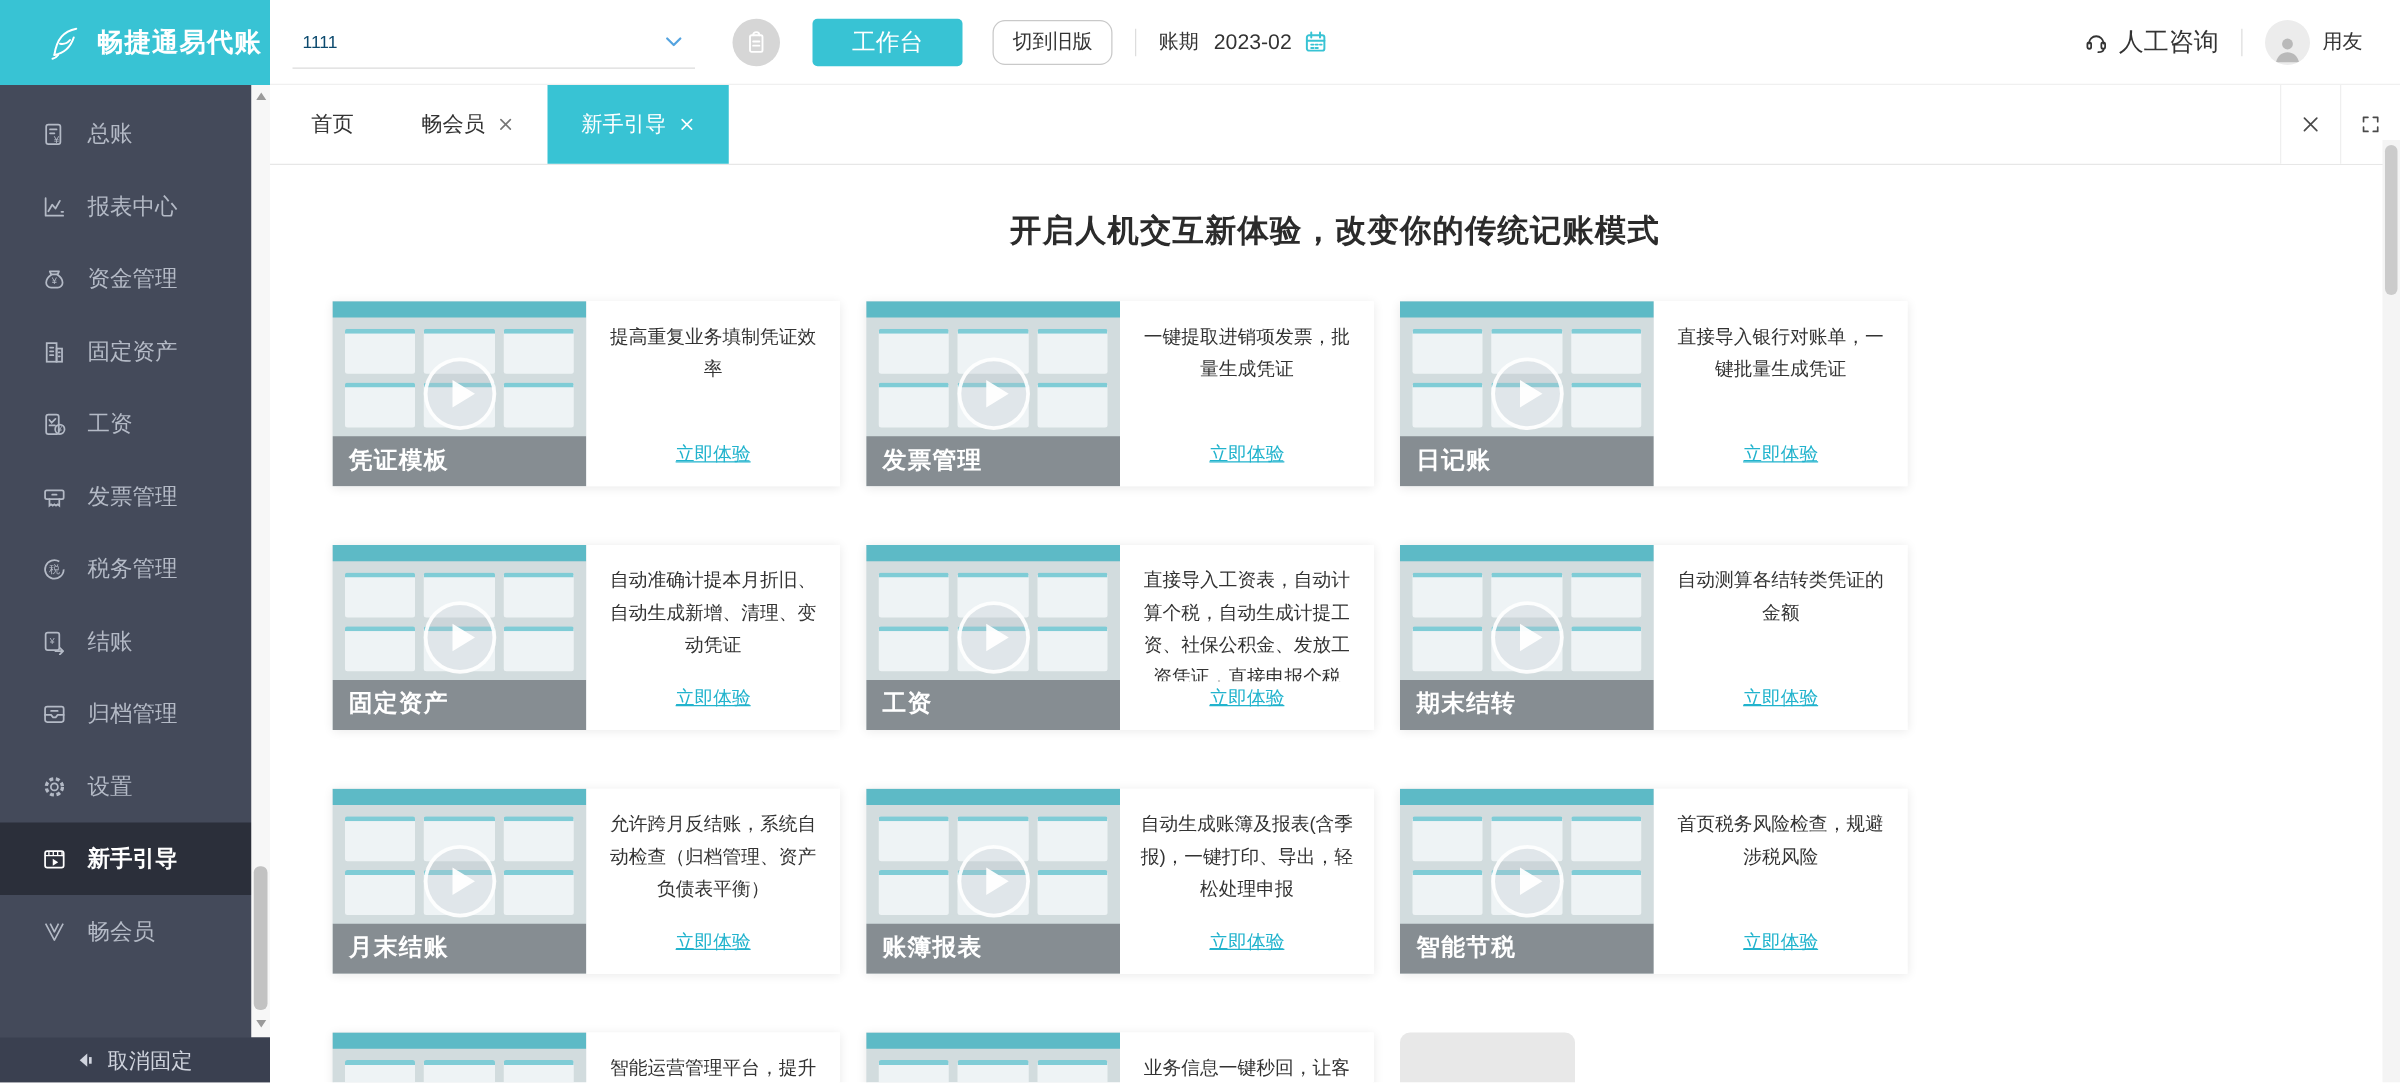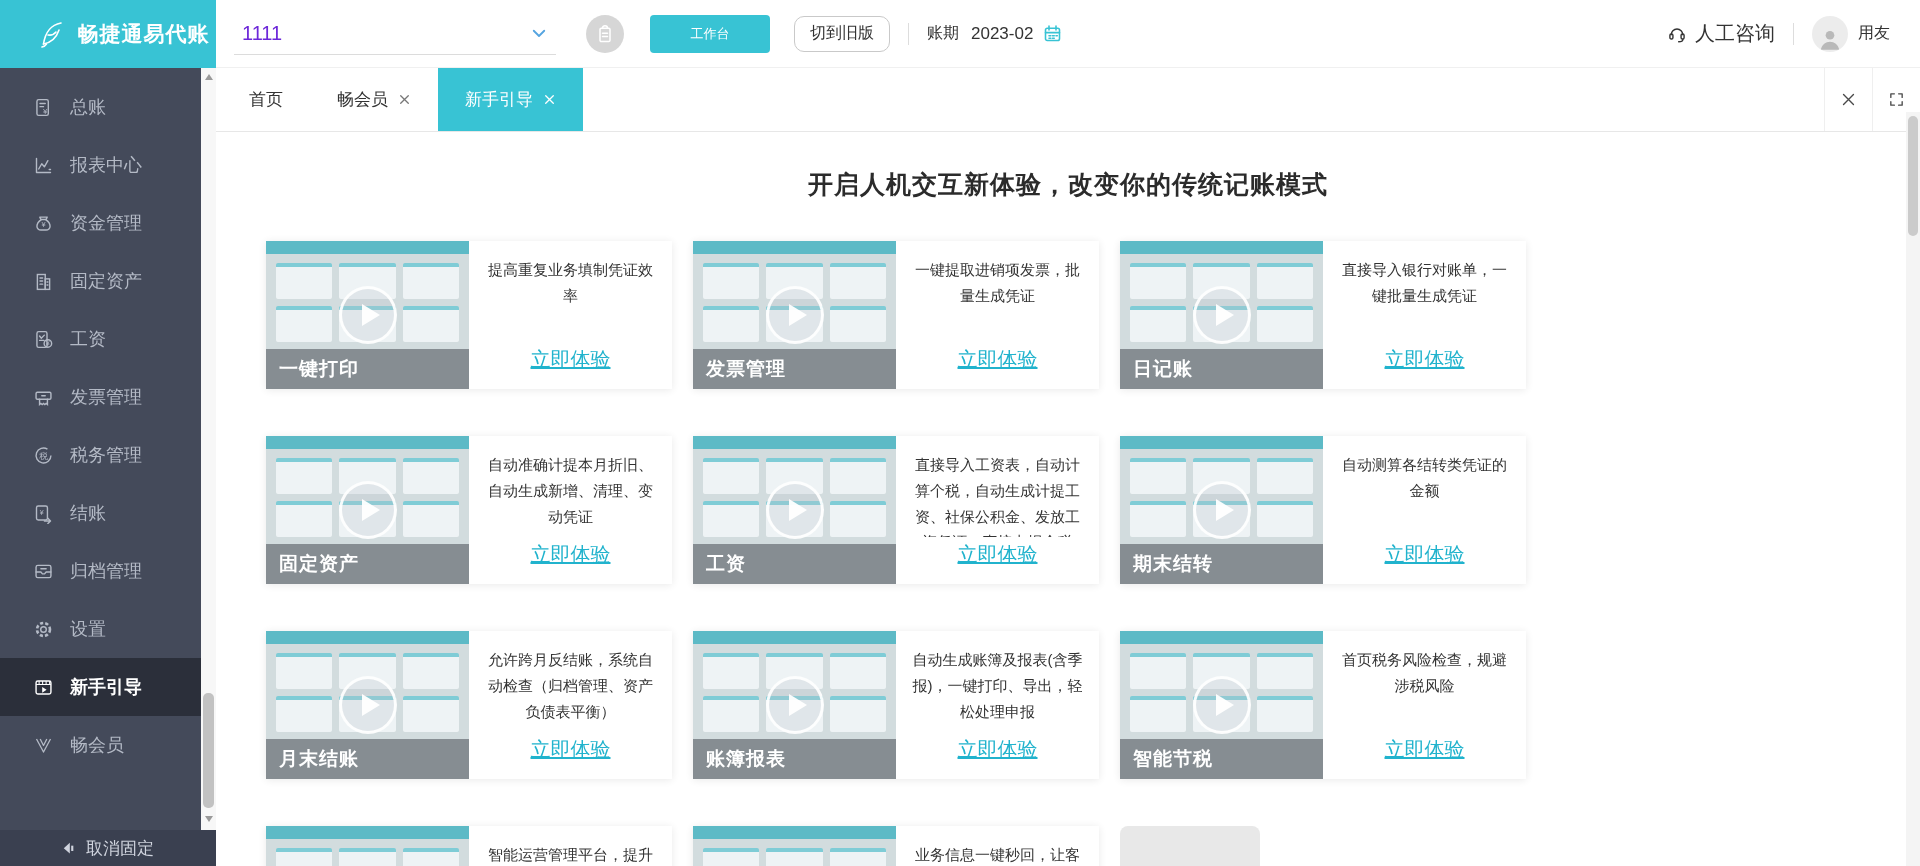--- a/index.html
+++ b/index.html
@@ -16,25 +16,25 @@
   .app{position:relative;width:1920px;height:866px;background:#fff;}
 
   
   header{position:absolute;top:0;left:0;width:1920px;height:68px;background:#fff;
     display:flex;align-items:center;border-bottom:1px solid #f0f0f0;z-index:5;}
   .logo{width:216px;height:68px;background:var(--brand-cyan);display:flex;align-items:center;
     justify-content:center;gap:9px;color:#fff;flex:0 0 216px;padding-left:30px;}
   .logo-name{font-size:21px;font-weight:bold;letter-spacing:1px;}
   .account-select{margin-left:18px;width:322px;height:42px;display:flex;align-items:center;
     justify-content:space-between;border-bottom:1px solid #dcdcdc;padding:0 8px;cursor:pointer;}
-  .account-select .val{font-size:20px;color:#6d28d9;}
+  .account-select .val{font-size:14px;color:#0c4a6e;}
   .clip-btn{margin-left:30px;width:38px;height:38px;border-radius:50%;background:#d6d6d6;
     display:flex;align-items:center;justify-content:center;cursor:pointer;}
   .btn-workbench{margin-left:26px;width:120px;height:38px;background:var(--brand-cyan);color:#fff;
-    border:none;border-radius:4px;font-size:13px;cursor:pointer;font-family:inherit;}
+    border:none;border-radius:4px;font-size:19px;cursor:pointer;font-family:inherit;}
   .btn-old{margin-left:24px;height:36px;padding:0 15px;background:#fff;border:1px solid #c9c9c9;
     border-radius:10px;font-size:16px;color:#333;cursor:pointer;font-family:inherit;}
   .vdiv{width:1px;height:22px;background:#ddd;margin:0 18px;}
   .period-label{font-size:16px;}
   .period-value{font-size:17px;margin-left:12px;}
   .cal-btn{margin-left:9px;display:flex;align-items:center;cursor:pointer;color:var(--brand-cyan);}
   .header-right{margin-left:auto;margin-right:30px;display:flex;align-items:center;}
   .support{display:flex;align-items:center;gap:8px;font-size:20px;cursor:pointer;color:#333;}
   .avatar{width:36px;height:36px;border-radius:50%;background:#ececec;display:flex;
     align-items:flex-end;justify-content:center;overflow:hidden;color:#b9b9b9;}
@@ -82,21 +82,21 @@
   .play{position:absolute;top:50%;left:50%;width:58px;height:58px;margin:-29px 0 0 -29px;
     border:3px solid rgba(255,255,255,.92);border-radius:50%;background:rgba(190,198,203,.28);
     display:flex;align-items:center;justify-content:center;cursor:pointer;}
   .play i{display:block;width:0;height:0;border-top:11px solid transparent;border-bottom:11px solid transparent;
     border-left:18px solid rgba(255,255,255,.95);margin-left:6px;}
   .badge{position:absolute;bottom:0;left:0;right:0;height:40px;background:rgba(84,89,95,.6);
     color:#fff;font-size:19px;font-weight:bold;line-height:40px;padding-left:13px;letter-spacing:1px;}
   .desc{flex:1;display:flex;flex-direction:column;background:#fff;}
   .desc p{flex:1;padding:16px 15px 0;font-size:15px;line-height:1.72;color:#333;text-align:center;overflow:hidden;}
   .desc a{display:block;text-align:center;margin:4px 0 16px;color:var(--link-cyan);
-    text-decoration:underline;font-size:20px;cursor:pointer;}
+    text-decoration:underline;font-size:15px;cursor:pointer;}
   .thumb-ph{width:140px;height:148px;background:#e8e8e8;border-radius:8px;}
 
   
   .page-scrollbar{position:absolute;top:112px;right:0;width:14px;bottom:0;background:#f4f4f4;z-index:6;}
   .page-scrollbar .thumb-v{position:absolute;top:4px;left:2px;width:10px;height:120px;background:#cbcbcb;border-radius:5px;}
 
   svg{display:block;}
 </style>
 </head>
 <body>
@@ -374,21 +374,21 @@
               <i></i>
               <i></i>
               <i></i>
               <i></i>
               <i></i>
               <i></i>
             </div>
           <div class="play">
               <i></i>
             </div>
-          <div class="badge">一键打印</div>
+          <div class="badge">凭证模板</div>
         </div>
         <div class="desc">
           <p>提高重复业务填制凭证效率</p>
           <a>立即体验</a>
         </div>
       </article>
 
       <article class="card">
         <div class="thumb">
           <div class="shot">

